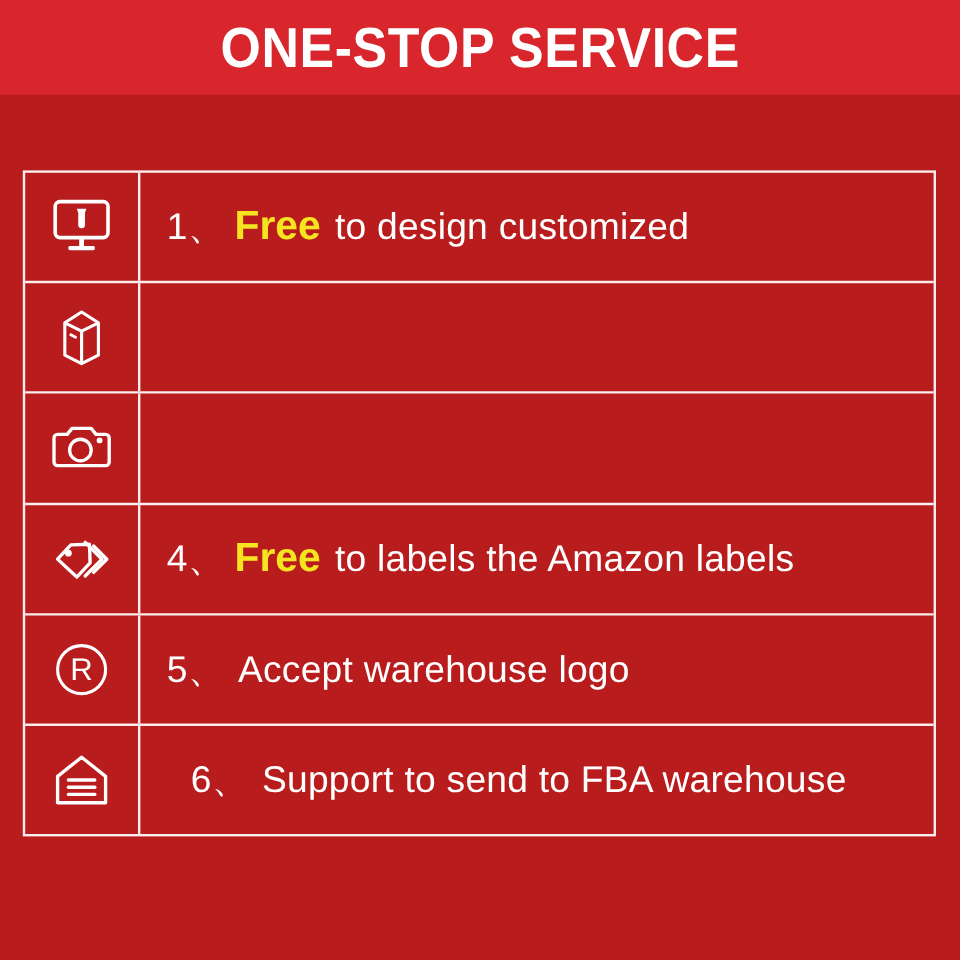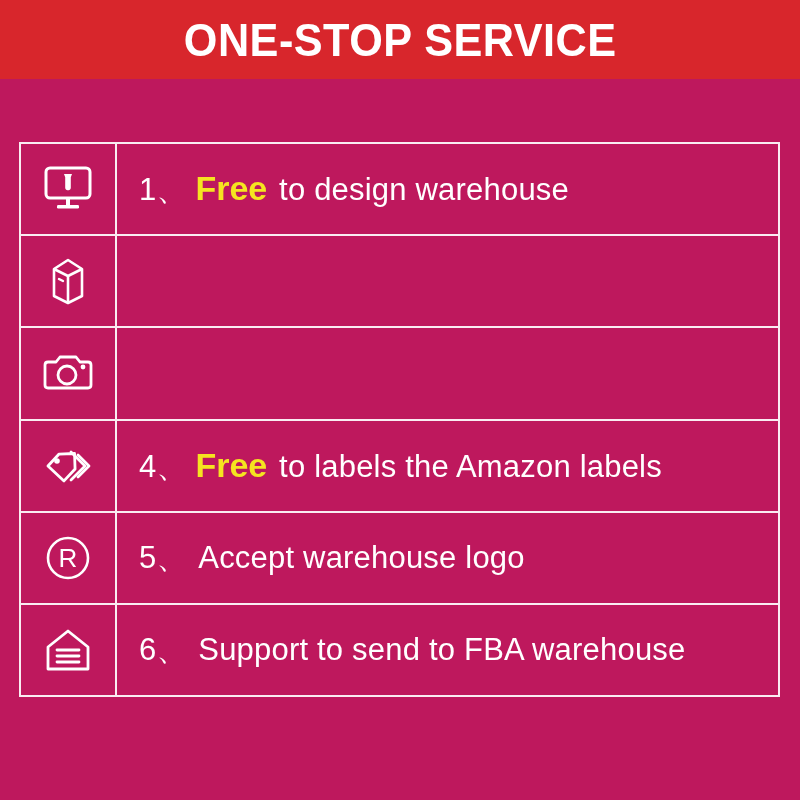--- a/index.html
+++ b/index.html
@@ -10,21 +10,21 @@
     width: 800px;
     height: 800px;
     overflow: hidden;
     background: #45BFA6;
     font-family: "Liberation Sans", sans-serif;
   }
   .poster {
     position: relative;
     width: 800px;
     height: 800px;
-    background: #be185d;
+    background: #b91c1c;
   }
 
   
   .header-band {
     position: absolute;
     left: 0;
     top: 0;
     width: 800px;
     height: 79px;
     background: #D8262C;
@@ -58,20 +58,21 @@
   }
   .service-row {
     flex: 1 1 0;
     display: flex;
     align-items: stretch;
     border-bottom: 2px solid rgba(255,255,255,0.92);
     min-height: 0;
   }
   .service-row:last-child {
     border-bottom: none;
+    gap: 20px;
   }
   .icon-cell {
     flex: 0 0 94px;
     border-right: 2px solid rgba(255,255,255,0.92);
     display: flex;
     align-items: center;
     justify-content: center;
   }
   .icon-cell svg {
     display: block;
@@ -124,21 +125,21 @@
           <svg width="52" height="48" viewBox="0 0 52 48" fill="none">
             <rect x="4" y="3" width="44" height="30" rx="4" stroke="#FFFFFF" stroke-width="3"></rect>
             <path d="M22 9h8l-1.2 3.2v10.6c0 1.3-1 2.4-2.3 2.4h-0.9c-1.3 0-2.4-1.1-2.4-2.4V12.2L22 9z" fill="#FFFFFF"></path>
             <rect x="24" y="33" width="4" height="7" fill="#FFFFFF"></rect>
             <rect x="15" y="40" width="22" height="3.5" rx="1.2" fill="#FFFFFF"></rect>
           </svg>
         </span>
       </div>
       <div class="text-cell">
         <div class="row-text">
-          <span class="row-num">1</span><span class="cjk-comma">、</span><span class="free-word">Free</span><span> to design warehouse</span>
+          <span class="row-num">1</span><span class="cjk-comma">、</span><span class="free-word">Free</span><span> to design customized</span>
         </div>
       </div>
     </div>
 
     <div class="service-row">
       <div class="icon-cell">
         <span>
           <svg width="44" height="52" viewBox="0 0 44 52" fill="none">
             <path d="M8 14 L22 5 L36 14 L36 41 L22 48 L8 41 Z" stroke="#FFFFFF" stroke-width="2.6" stroke-linejoin="round"></path>
             <path d="M8 14 L22 21 L36 14" stroke="#FFFFFF" stroke-width="2.6" stroke-linejoin="round"></path>

